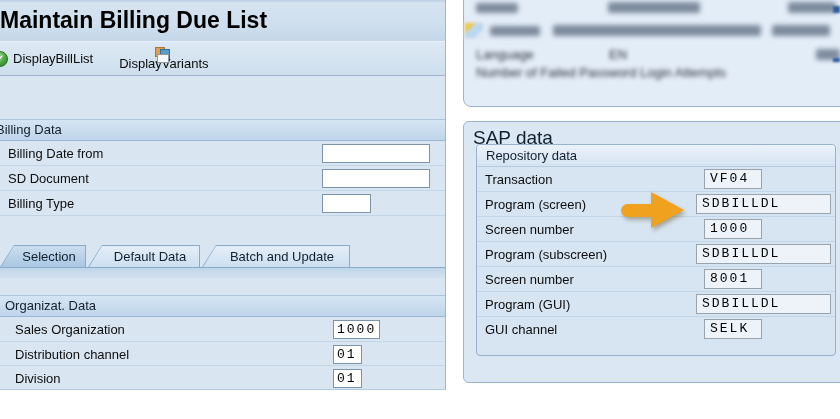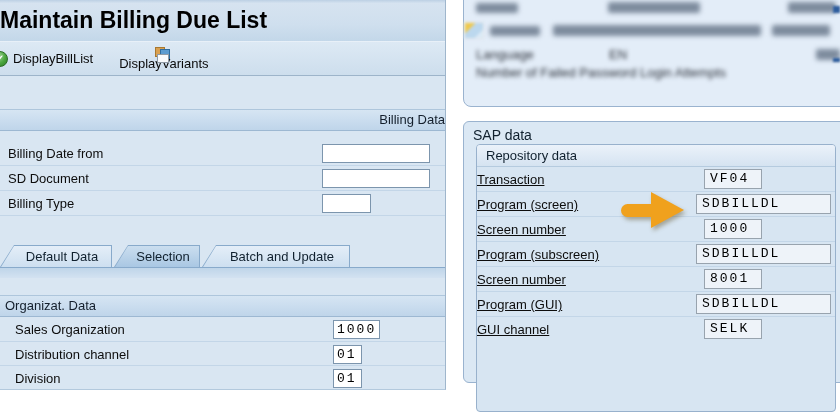--- a/index.html
+++ b/index.html
@@ -24,21 +24,21 @@
     background:radial-gradient(circle at 35% 30%, #a8d9a0, #4aa63e 55%, #2e7d27); border:1px solid #2a6d24;
     color:#fff; font-size:10px; font-weight:bold; line-height:14px; text-align:center; }
   .var-icon { position:relative; width:18px; height:17px; }
   .var-icon .sq-gold  { position:absolute; left:0;  top:0;  width:10px; height:10px; background:#d9a050; border:1px solid #a87830; }
   .var-icon .sq-blue  { position:absolute; left:5px; top:2px; width:10px; height:10px; background:#5b9bd0; border:1px solid #2e6da0; }
   .var-icon .sq-white { position:absolute; left:2px; top:7px; width:12px; height:9px; background:#f8fafc; border:1px solid #8f9aa5; }
 
   .group-hdr { position:absolute; left:0; width:100%; height:22px;
     background:linear-gradient(180deg,#d6e5f3,#bfd5ea); border-top:1px solid #aec6dc; border-bottom:1px solid #9db8d2;
     font-size:13px; color:#141f2c; line-height:20px; }
-  .group-hdr.billing { top:109px;text-align:right; }
+  .group-hdr.billing { top:119px; }
   .group-hdr.billing span { margin-left:-4px; }
   .group-hdr.organizat { top:295px; }
   .group-hdr.organizat span { margin-left:5px; }
 
   .field-rows { position:absolute; left:0; width:100%; }
   .field-rows.billing { top:141px; }
   .field-rows.organizat { top:317px; }
   .frow { position:relative; height:25px; border-bottom:1px solid #c3d6e8;padding-left:25px; }
   .frow.last { border-bottom:none; }
   .frow .flabel { position:absolute; top:5px; font-size:13px; color:#0d0d0d; white-space:nowrap; }
@@ -63,28 +63,28 @@
     border-top:1px solid #88aacb; background:linear-gradient(180deg,#bfd5e9,#d3e2f1); }
 
   
   .rbox { position:absolute; background:#dbe8f4; border:1px solid #9ab3cf; }
   .user-box { left:463px; top:-10px; width:390px; height:117px; background:#e3edf8; border-radius:0 0 0 8px; }
   .sap-box  { left:463px; top:121px; width:390px; height:262px; border-radius:6px 0 0 6px; }
   .host-box { left:463px; top:393px; width:390px; height:30px; border:1px solid #9ab3cf; border-radius:6px 0 0 0;
     background:linear-gradient(180deg,#eef4fb,#c9dcee); }
   .host-box .hdr-text { font-size:14px; color:#10202e; margin:6px 0 0 15px; }
 
-  .sap-box .box-title { position:absolute; left:9px; top:5px; font-size:14px; color:#10202e;text-align:center; }
-  .repo-box { position:absolute; left:12px; top:22px; width:360px; height:268px;
+  .sap-box .box-title { position:absolute; left:9px; top:5px; font-size:19px; color:#10202e;text-align:center; }
+  .repo-box { position:absolute; left:12px; top:22px; width:360px; height:212px;
     background:#d7e5f2; border:1px solid #98b1cc; border-radius:4px; overflow:hidden; }
   .repo-hdr { height:22px; background:linear-gradient(180deg,#ebf2fa,#d5e3f1); border-bottom:1px solid #b5cbdf;
     font-size:13px; color:#10202e; line-height:21px; padding-left:9px; }
   .rrow { position:relative; height:25px; border-bottom:1px solid #c3d6e8; }
   .rrow.last { border-bottom:none; }
-  .rrow .rlabel { position:absolute; left:0; top:5px; font-size:13px; color:#0d0d0d; white-space:nowrap;text-decoration:underline; }
+  .rrow .rlabel { position:absolute; left:8px; top:5px; font-size:13px; color:#0d0d0d; white-space:nowrap; }
   .dval { position:absolute; left:219px; top:2px; width:135px; height:20px; background:#eef3f9; border:1px solid #98a3ae;
     font-family:"Liberation Mono", monospace; font-size:13px; letter-spacing:2px; line-height:18px; padding-left:5px; color:#000; }
   .dval.n4 { width:58px;margin-left:8px; }
 
   
   .hl-arrow { position:absolute; left:0; top:0; width:0; height:0; filter:drop-shadow(2px 3px 2px rgba(80,60,10,0.38)); }
   .hl-pill { position:absolute; left:621px; top:204px; width:37px; height:13px; border-radius:7px; background:#f0a11d; }
   .hl-head { position:absolute; left:651px; top:192px; width:0; height:0;
     border-left:33px solid #f0a11d; border-top:18px solid transparent; border-bottom:18px solid transparent; }
 
@@ -136,25 +136,25 @@
         <span class="flabel">SD Document</span>
         <input class="sap-input w-lg" value="" style="">
       </div>
       <div class="frow">
         <span class="flabel">Billing Type</span>
         <input class="sap-input w-sm" value="" style="">
       </div>
     </div>
 
     <div class="tabstrip">
+      <div class="tab active" style="width:86px">
+        <div class="tab-inner">Selection</div>
+      </div>
       <div class="tab" style="width:112px">
         <div class="tab-inner">Default Data</div>
-      </div>
-      <div class="tab active" style="width:86px">
-        <div class="tab-inner">Selection</div>
       </div>
       <div class="tab" style="width:148px">
         <div class="tab-inner">Batch and Update</div>
       </div>
     </div>
     <div class="tab-band"></div>
 
     <div class="group-hdr organizat">
       <span>Organizat. Data</span>
     </div>

